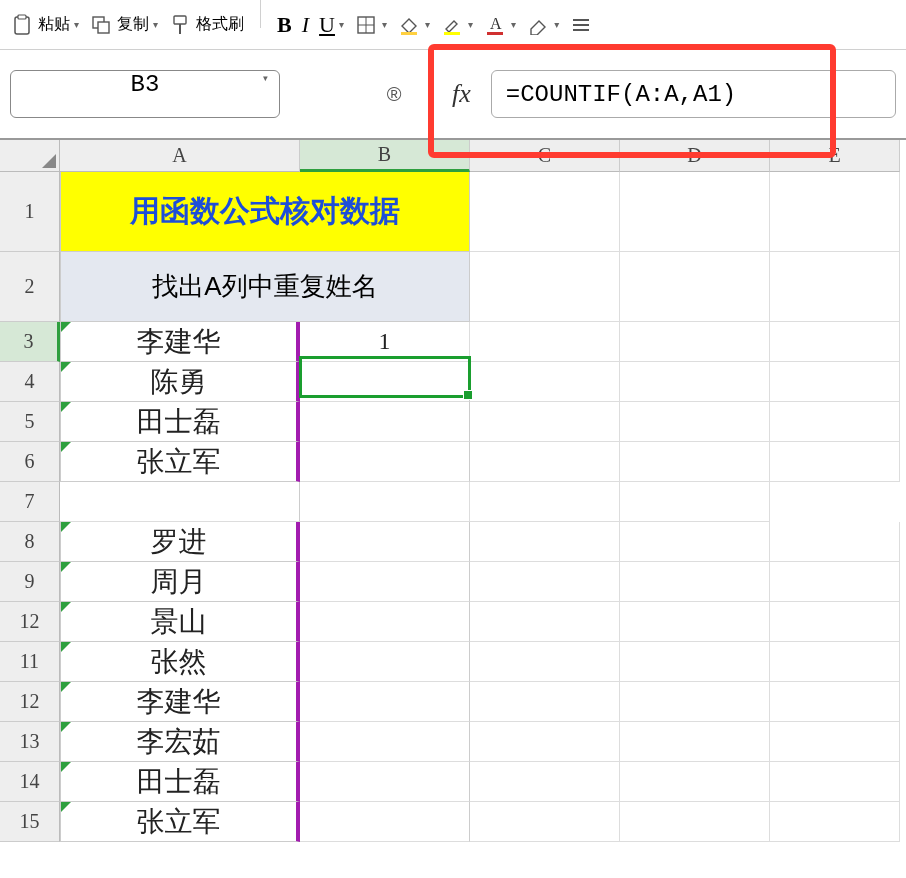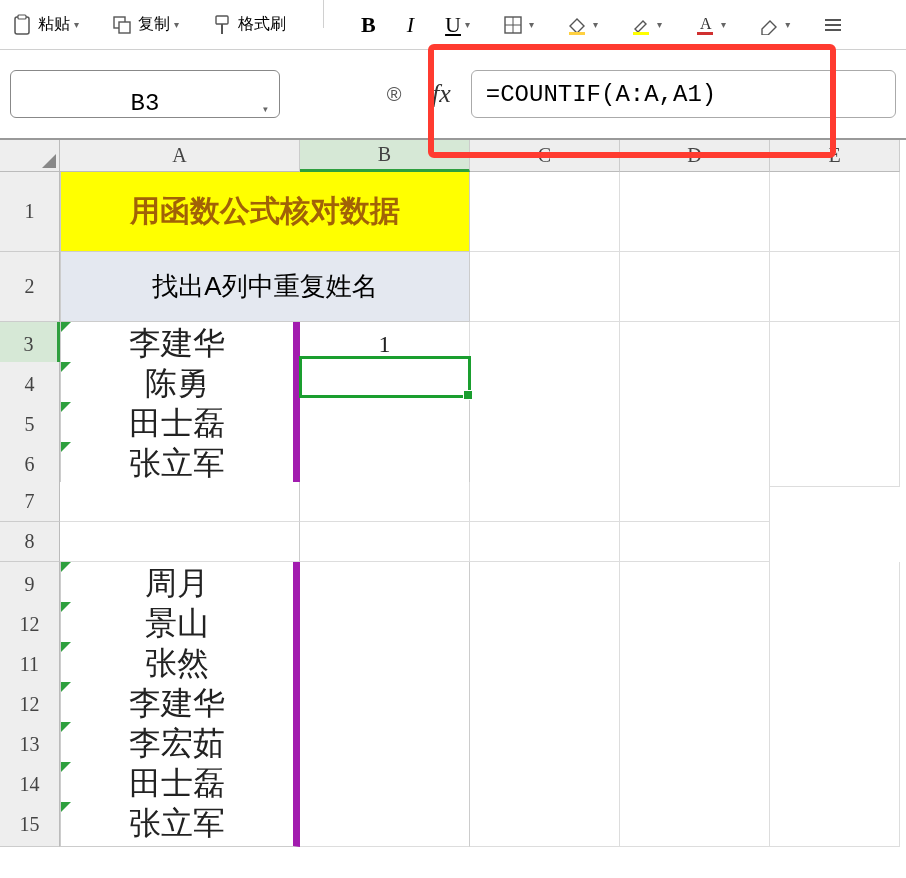--- a/index.html
+++ b/index.html
@@ -10,21 +10,21 @@
     height: 878px;
     overflow: hidden;
     position: relative;
   }
 
   
   .toolbar {
     height: 50px;
     display: flex;
     padding: 0 10px;
-    gap: 31px;
+    gap: 10px;
     background: #fff;
     border-bottom: 1px solid #d0d0d0;
   }
   .tb-btn { display: flex; align-items: center; gap: 4px; cursor: pointer; }
   .dd { font-size: 10px; color: #666; }
   .sep { width: 1px; height: 28px; background: #d0d0d0; margin: 0 6px; }
   .icon { display: inline-flex; align-items: center; justify-content: center; width: 24px; height: 24px; }
 
   
   .fbar-row {
@@ -35,21 +35,21 @@
     gap: 20px;
     position: relative;
     background: #fff;
   }
   .name-box {
     width: 270px;
     height: 48px;
     border: 1px solid #888;
     border-radius: 6px;
     display: flex;
-    align-items: flex-end;
+    align-items: flex-start;
     justify-content: center;
     font-size: 24px;
     font-family: "Courier New", monospace;
     position: relative;
     background: #fff;
   }
   .name-box .dd-arrow {
     position: absolute;
     right: 10px;
     font-size: 12px;
@@ -60,21 +60,21 @@
     font-size: 20px;
     color: #555;
     display: flex; align-items: center; justify-content: center;
     margin-left: 80px;
   }
   .fx-label {
     font-style: italic;
     font-family: "Times New Roman", serif;
     font-size: 26px;
     color: #333;
-    margin-left: 4px;
+    margin-left: 24px;
   }
   .formula-input {
     flex: 1;
     height: 48px;
     border: 1px solid #aaa;
     border-radius: 6px;
     padding: 10px 14px;
     font-size: 24px;
     font-family: "Courier New", monospace;
     background: #fff;
@@ -157,38 +157,38 @@
   }
   .row.r1 { height: 80px; }
   .row.r2 { height: 70px; }
   .row.rn { height: 40px; }
 
   .merged-yellow {
     grid-column: 2 / span 2;
     background: #ffff00;
     font-size: 30px;
     font-weight: bold;
-    color: #a16207;
+    color: #1d4ed8;
     border-right: 1px solid #ccc;
     border-bottom: 1px solid #ccc;
     display: flex; align-items: center; justify-content: center;
   }
   .merged-gray {
     grid-column: 2 / span 2;
     background: #e4e8f0;
     font-size: 26px;
     font-weight: normal;
     color: #000;
     border-right: 1px solid #ccc;
     border-bottom: 1px solid #ccc;
     display: flex; align-items: center; justify-content: center;
   }
   .name-cell {
-    font-size: 32px;
-    border-right: 7px solid #a21caf;
+    font-size: 28px;
+    border-right: 4px solid #a21caf;
     border-bottom: 1px solid #ccc;
   }
   .name-cell::before {
     content: "";
     position: absolute;
     left: 0; top: 0;
     width: 0; height: 0;
     border-top: 10px solid #2e9f3e;
     border-right: 10px solid transparent;
   }
@@ -393,20 +393,21 @@
   </div>
   <div class="row rn">
     <div class="row-h">7</div>
     <div class="cell" style="border-right:1px solid #ccc"></div>
     <div class="cell"></div>
     <div class="cell"></div>
     <div class="cell"></div>
   </div>
   <div class="row rn">
     <div class="row-h">8</div>
+    <div class="cell name-cell col-a-border">罗进</div>
     <div class="cell" style="border-right:1px solid #ccc"></div>
     <div class="cell"></div>
     <div class="cell"></div>
     <div class="cell"></div>
   </div>
   <div class="row rn">
     <div class="row-h">9</div>
     <div class="cell name-cell col-a-border">周月</div>
     <div class="cell" style="border-right:1px solid #ccc"></div>
     <div class="cell"></div>

